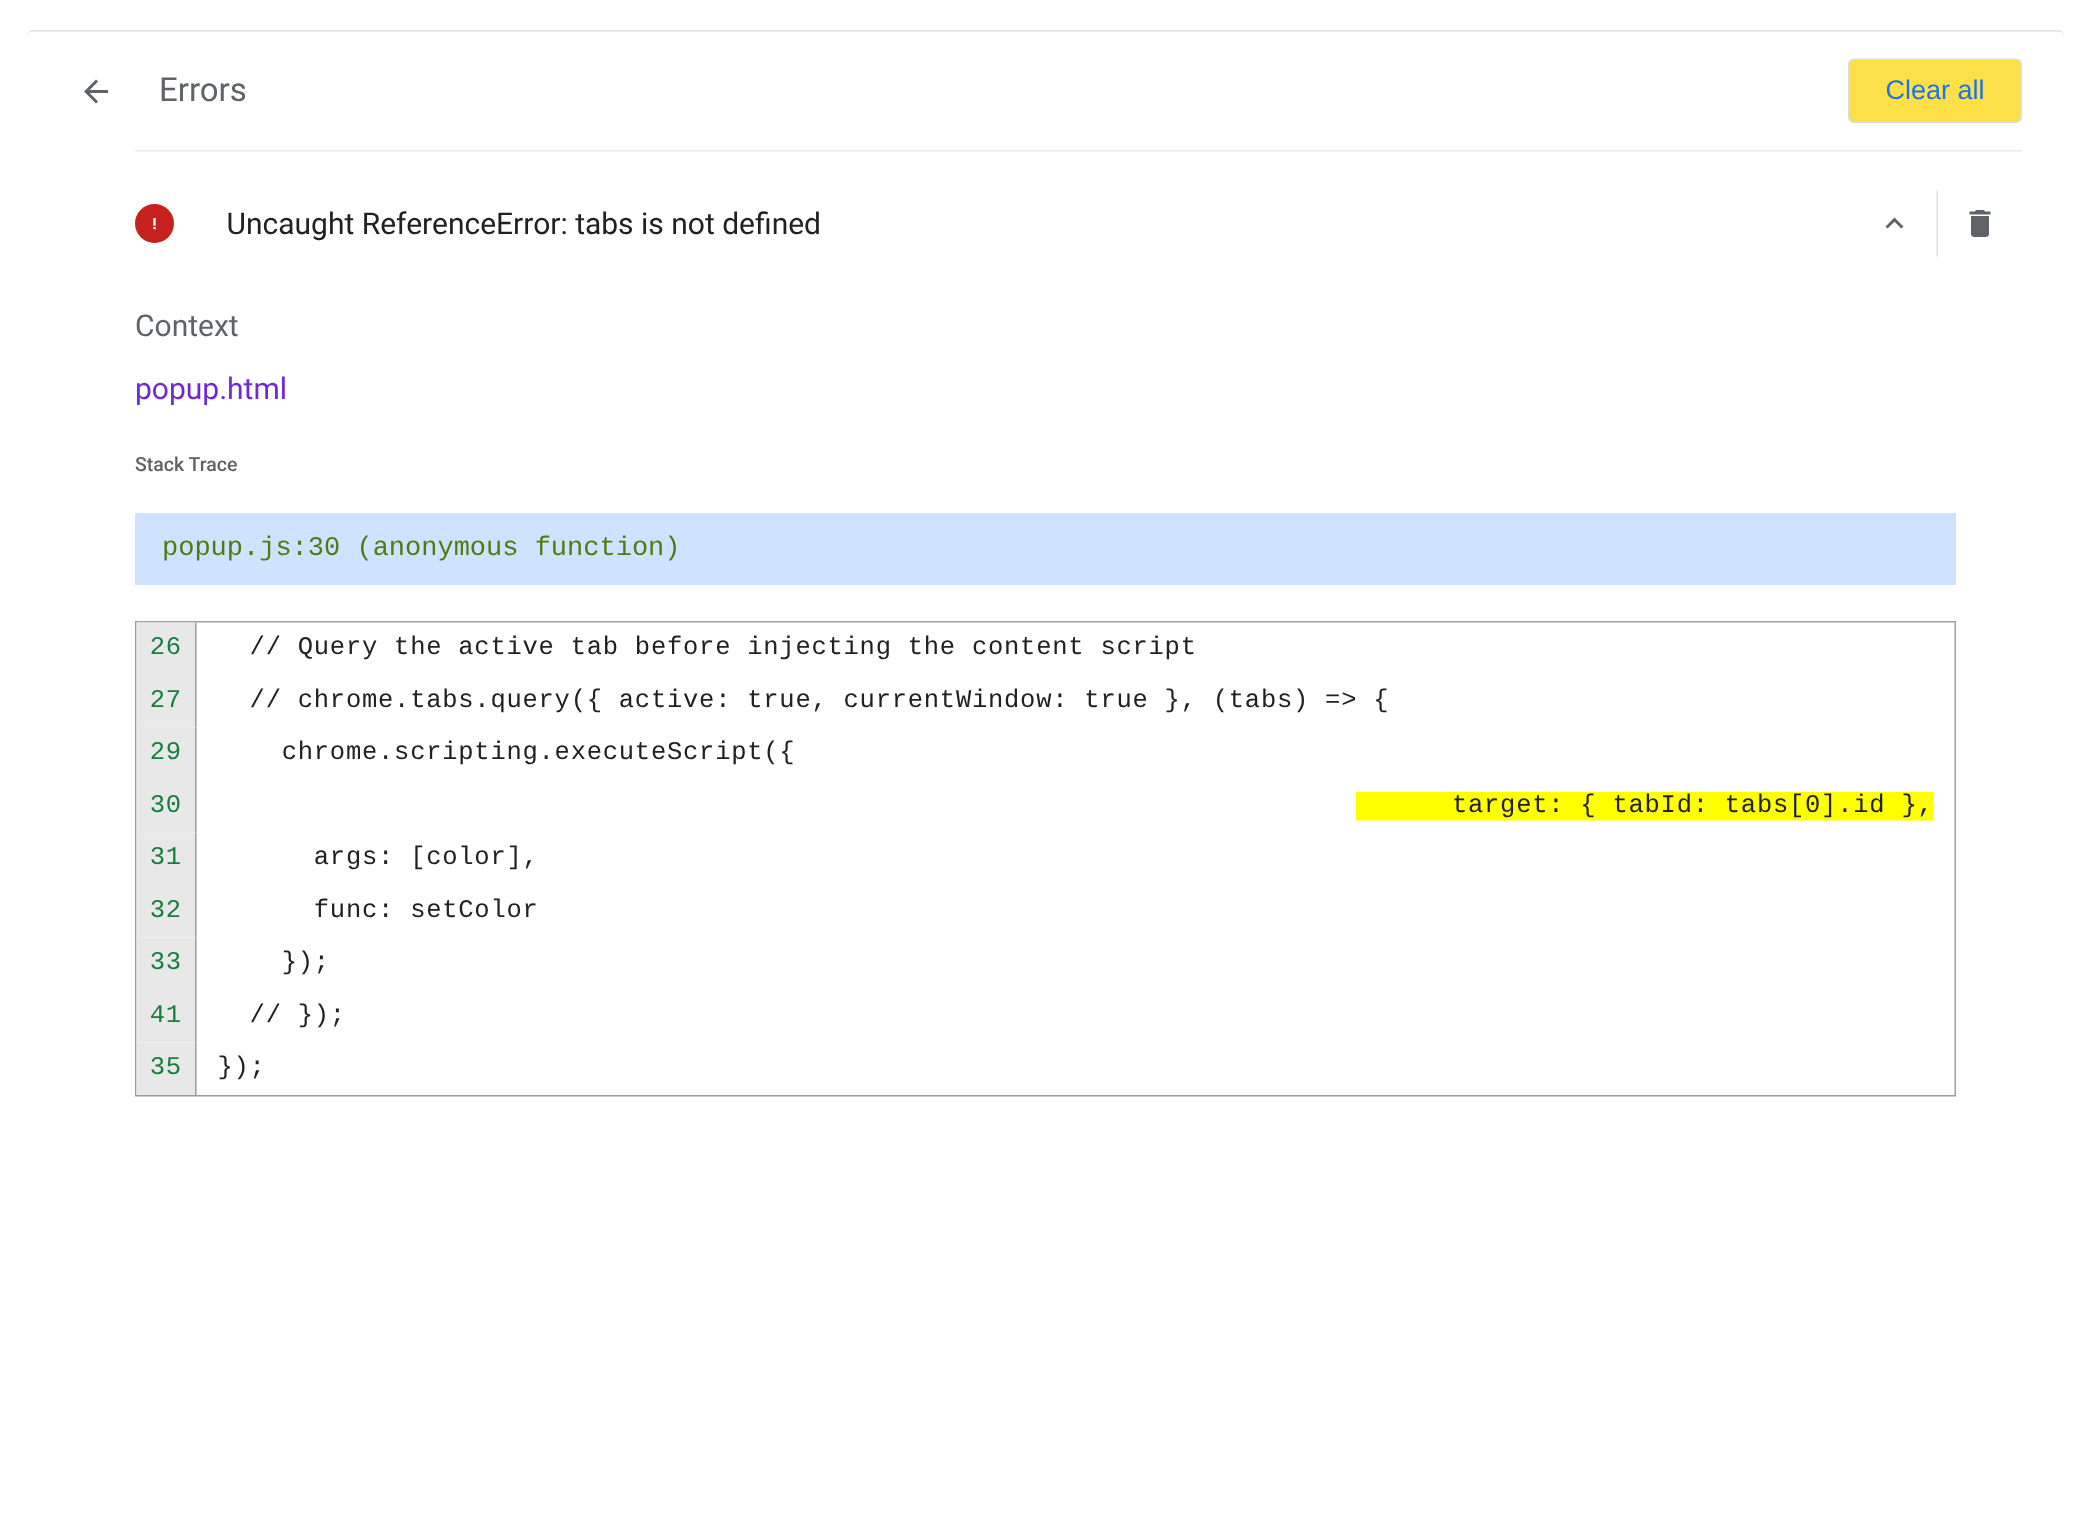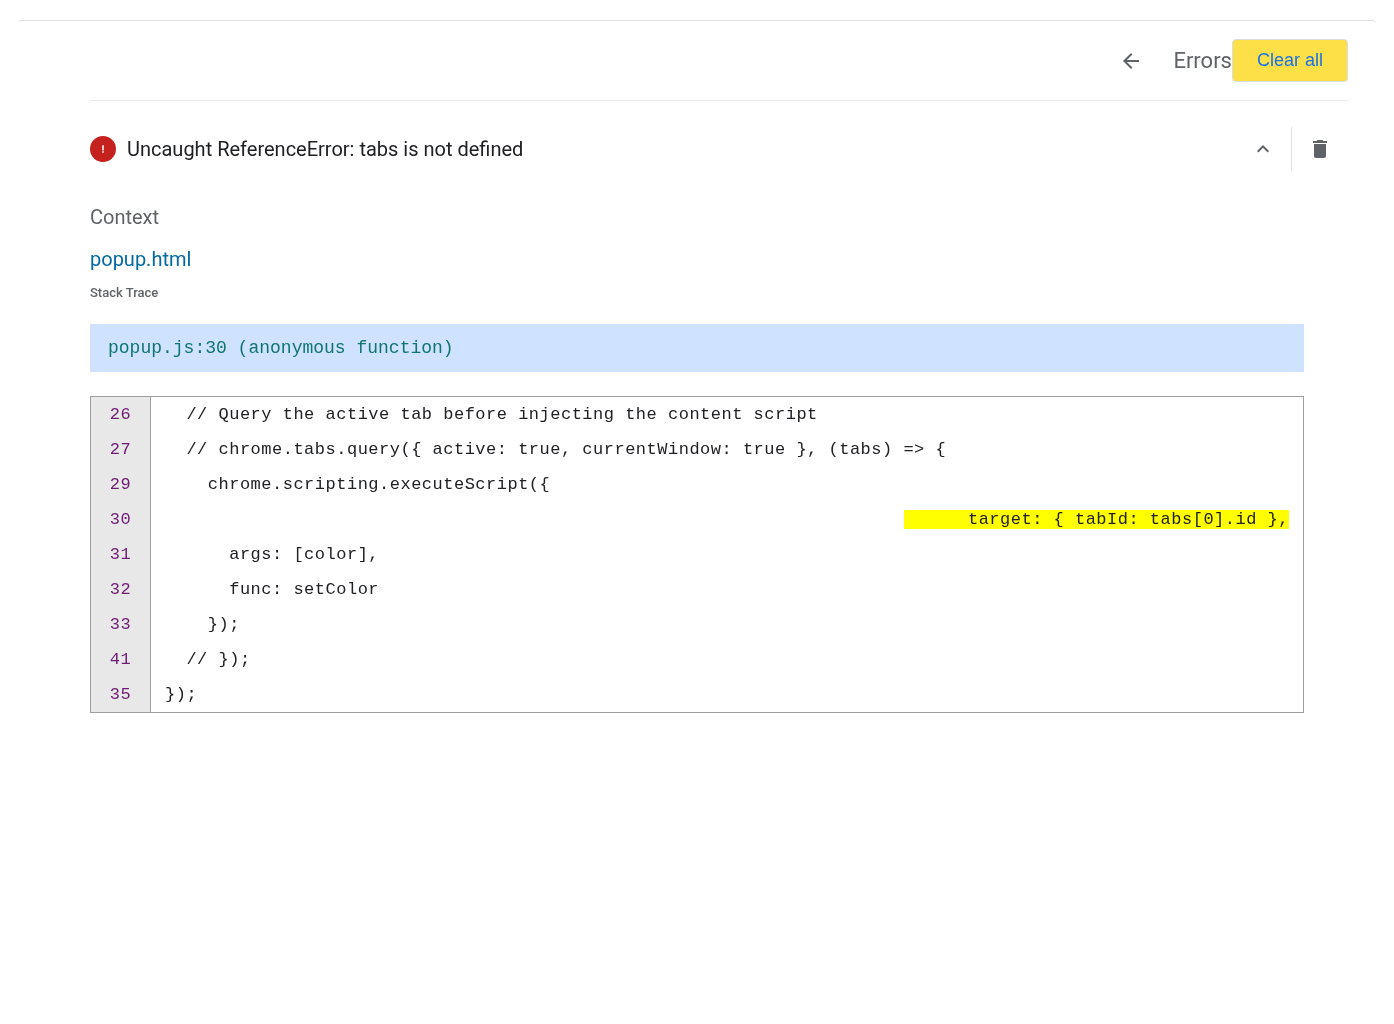--- a/index.html
+++ b/index.html
@@ -16,21 +16,21 @@
     .panel {
       background: #fff;
       border-top: 1px solid #e0e0e0;
       margin: 0 18px;
       border-radius: 4px;
     }
     .header {
       display: flex;
       align-items: center;
       padding: 18px 28px;
-      justify-content: flex-end;
+      justify-content: space-between;
     }
     .header-left {
       display: flex;
       align-items: center;
       gap: 24px;
     }
     .back-btn {
       display: flex;
       align-items: center;
       justify-content: center;
@@ -61,21 +61,21 @@
     }
     .divider {
       height: 1px;
       background: #e8eaed;
       margin: 0 28px 0 72px;
     }
     .error-row {
       display: flex;
       align-items: center;
       padding: 20px 28px 20px 72px;
-      gap: 11px;
+      gap: 35px;
     }
     .error-icon {
       width: 26px;
       height: 26px;
       border-radius: 50%;
       background: #c5221f;
       display: flex;
       align-items: center;
       justify-content: center;
       flex-shrink: 0;
@@ -119,54 +119,54 @@
     }
     .section-label {
       font-size: 20px;
       font-weight: 400;
       color: #5f6368;
       margin-bottom: 18px;
       margin-top: 8px;
     }
     .context-value {
       font-size: 20px;
-      color: #0369a1;
-      margin-bottom: 14px;
+      color: #6d28d9;
+      margin-bottom: 32px;
     }
     .stack-label {
       font-size: 13px;
       font-weight: 500;
       color: #5f6368;
       margin-bottom: 24px;
     }
     .stack-trace-line {
       background: #cfe2ff;
       padding: 14px 18px;
       font-family: 'Courier New', Courier, monospace;
       font-size: 18px;
-      color: #0f766e;
+      color: #4d7c0f;
       margin-bottom: 24px;
     }
     .code-block {
       border: 1px solid #9e9e9e;
       font-family: 'Courier New', Courier, monospace;
       font-size: 17px;
       letter-spacing: 0.5px;
     }
     .code-row {
       display: flex;
       align-items: stretch;
     }
     .line-number {
-      width: 60px;
+      width: 40px;
       background: #e8e8e8;
       border-right: 1px solid #9e9e9e;
       text-align: center;
       padding: 8px 0;
-      color: #701a75;
+      color: #15803d;
       font-family: 'Courier New', Courier, monospace;
     }
     .code-content {
       padding: 8px 14px;
       flex: 1;
       white-space: pre;
       color: #202124;
     }
     .code-content.highlighted {
       position: relative;

